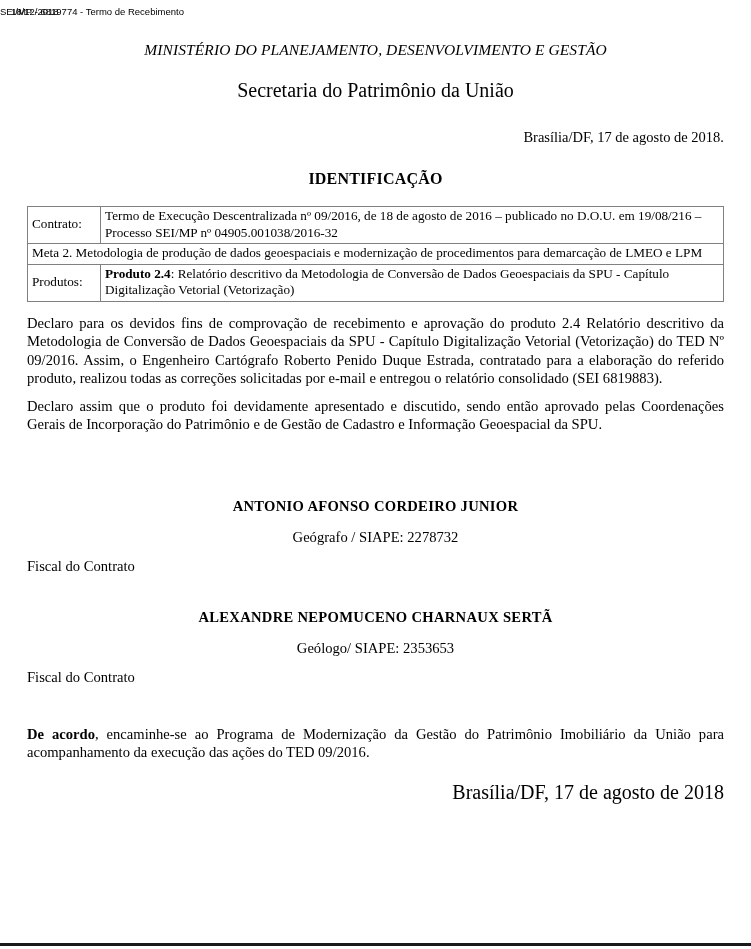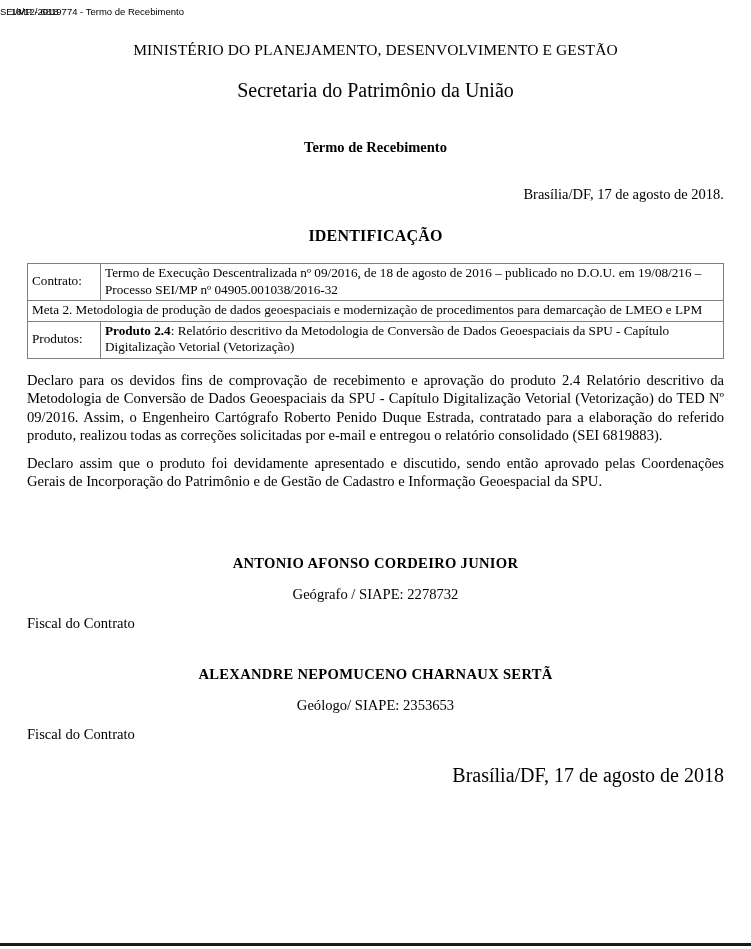--- a/index.html
+++ b/index.html
@@ -54,20 +54,21 @@
     width: 697px;   
     padding: 0;
   }
 
   .org-title {
     text-align: center;
     font-size: 15.5px;
     line-height: 19px;
     margin: 14px 0 0 0;
     letter-spacing: 0.1px;
+    font-style: italic;
   }
   .org-sub {
     text-align: center;
     font-size: 20px;
     line-height: 19px;
     margin: 22px 0 0 0;
   }
   .doc-title {
     text-align: center;
     font-size: 14.5px;
@@ -182,21 +183,20 @@
 <div class="print-header">
   <span class="ph-date">18/12/2018</span>
   <span class="ph-title">SEI/MP - 6819774 - Termo de Recebimento</span>
 </div>
 
 <div class="page">
   <div class="content">
 
     <div class="org-title">MINISTÉRIO DO PLANEJAMENTO, DESENVOLVIMENTO E GESTÃO</div>
     <div class="org-sub">Secretaria do Patrimônio da União</div>
-    <div class="doc-title">Termo de Recebimento</div>
     <div class="place-date">Brasília/DF, 17 de agosto de 2018.</div>
     <div class="section-title">IDENTIFICAÇÃO</div>
 
     <table class="ident">
       <tbody>
         <tr>
           <td class="lbl">Contrato:</td>
           <td class="val">Termo de Execução Descentralizada nº 09/2016, de 18 de agosto de 2016 – publicado no D.O.U. em 19/08/216 – Processo SEI/MP nº 04905.001038/2016-32</td>
         </tr>
         <tr>
@@ -221,19 +221,20 @@
     </div>
 
     <div class="sig-gap-2"></div>
 
     <div class="sig-block">
       <div class="sig-name">ALEXANDRE NEPOMUCENO CHARNAUX SERTÃ</div>
       <div class="sig-role">Geólogo/ SIAPE: 2353653</div>
       <div class="sig-func">Fiscal do Contrato</div>
     </div>
 
+    <p class="approval"><span class="b">De acordo</span><span>, encaminhe-se ao Programa de Modernização da Gestão do Patrimônio Imobiliário da União para acompanhamento da execução das ações do TED 09/2016.</span></p>
 
     <div class="final-date">Brasília/DF, 17 de agosto de 2018</div>
 
   </div>
 </div>
 
 <div class="page-rule"></div>
 
 </body></html>

